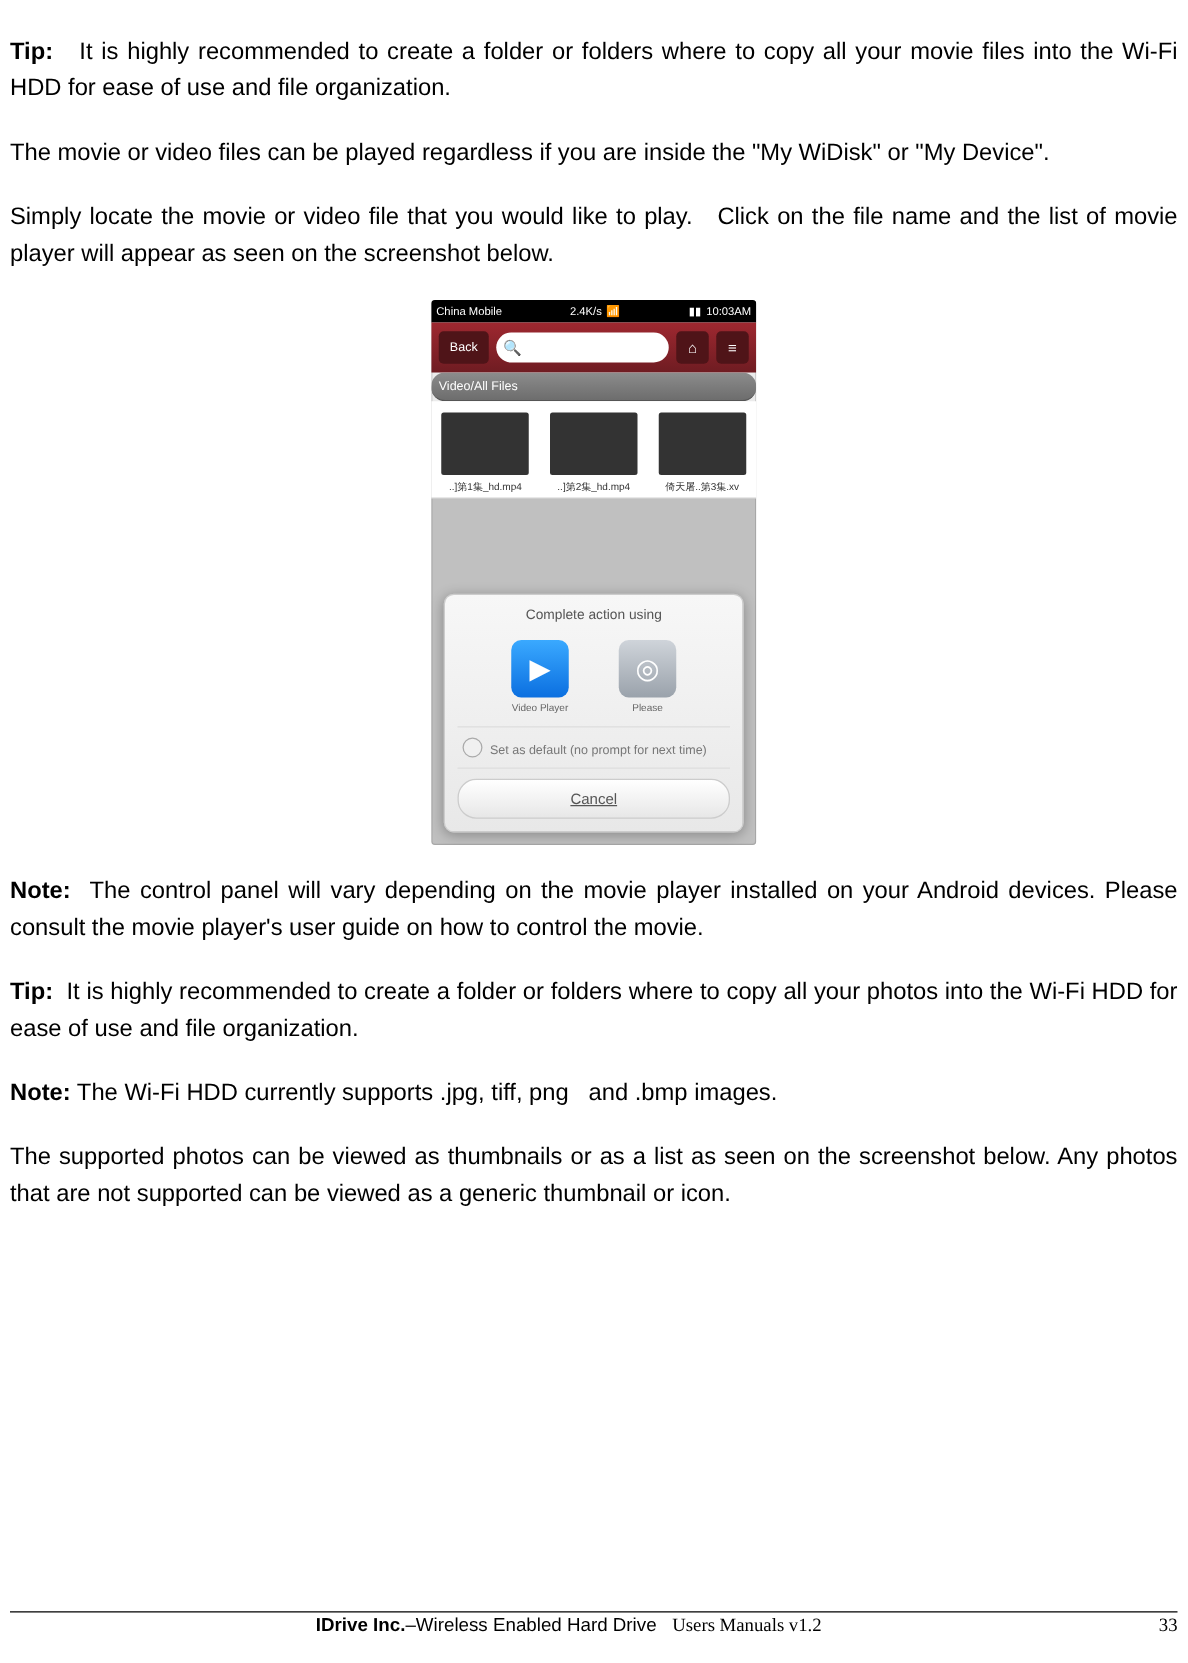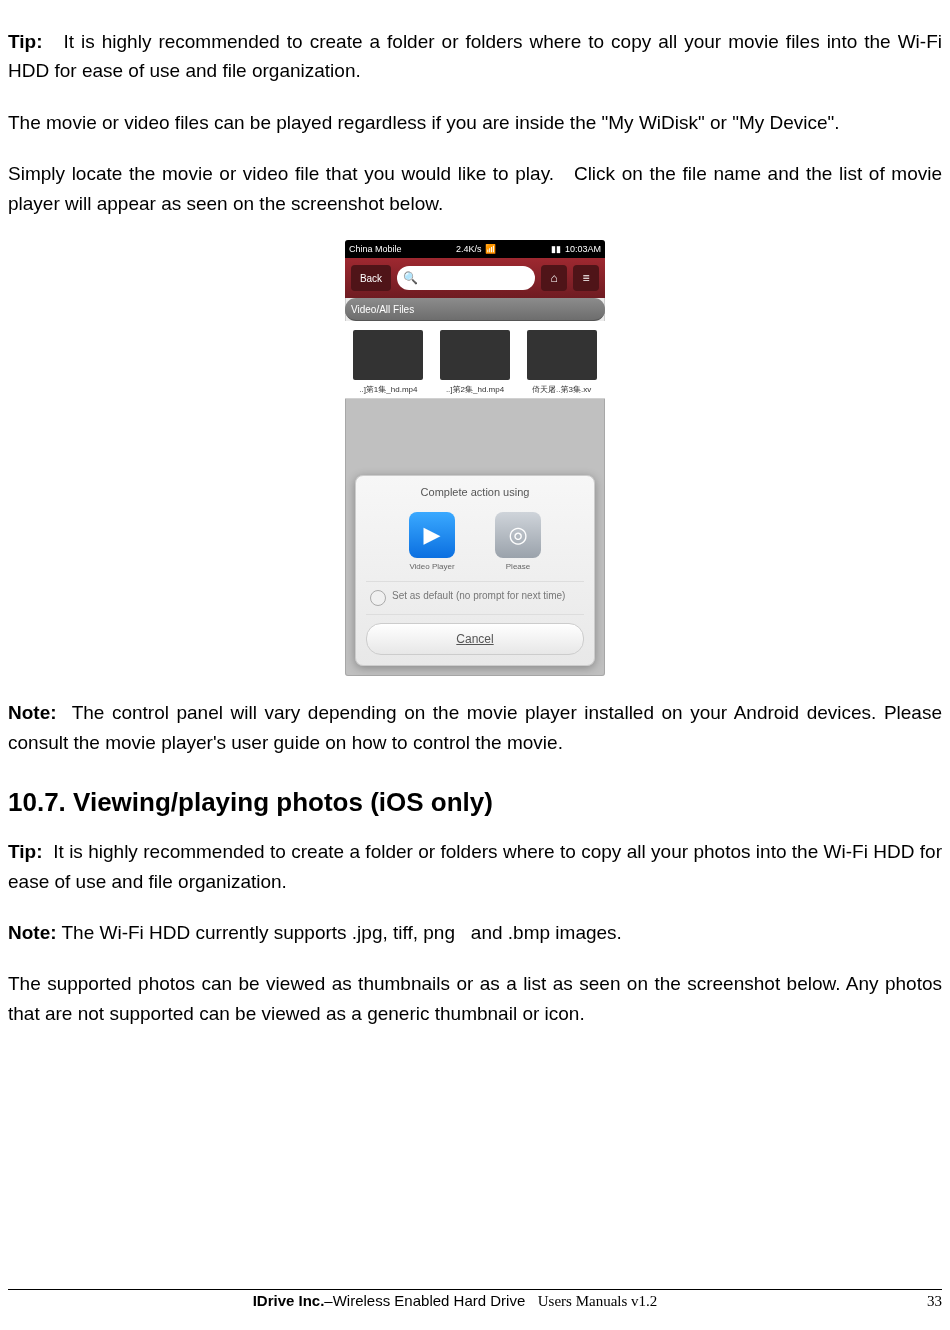--- a/index.html
+++ b/index.html
@@ -112,21 +112,21 @@
     border:1px solid #ccc;
     padding: 6px 10px 10px 10px;
   }
   .as-title { text-align:center; font-size:11px; color:#555; padding:4px 0 8px; }
   .as-icons { display:flex; justify-content:center; gap:40px; padding:6px 0 10px;}
   .as-icon { display:flex; flex-direction:column; align-items:center; gap:4px; font-size:8px; color:#666;}
   .as-icon .ic { width:46px; height:46px; border-radius:8px; display:flex; align-items:center; justify-content:center; color:#fff; font-size:22px;}
   .ic-play { background: linear-gradient(#3aa9ff,#0b6fe0);}
   .ic-qq   { background: linear-gradient(#cfd4da,#9aa2ab);}
   .as-check {
-    display:flex; align-items:flex-start; gap:6px; font-size:10px; color:#777;
+    display:flex; align-items:flex-end; gap:6px; font-size:10px; color:#777;
     border-top:1px solid #ddd; border-bottom:1px solid #ddd;
     padding:8px 4px; margin-bottom:8px;
   }
   .as-check .cb { width:14px; height:14px; border:1px solid #aaa; border-radius:50%; background:#f0f0f0;}
   .as-cancel {
     height:30px; border-radius:15px; background:linear-gradient(#fff,#e7e7e7);
     border:1px solid #ccc; display:flex; align-items:center; justify-content:center;
     font-size:12px; color:#555;text-decoration:underline;
   }
   .footer {
@@ -216,21 +216,20 @@
             <span>Cancel</span>
           </div>
       </div>
     </div>
   </div>
 
   <p class="para">
     <span class="bold">Note:</span>&nbsp;&nbsp;<span>The control panel will vary depending on the movie player installed on your Android devices. Please consult the movie player's user guide on how to control the movie.</span>
   </p>
 
-  <div class="section-heading">10.7. Viewing/playing photos (iOS only)</div>
 
   <p class="para">
     <span class="bold">Tip:</span>&nbsp;&nbsp;<span>It is highly recommended to create a folder or folders where to copy all your photos into the Wi-Fi HDD for ease of use and file organization.</span>
   </p>
 
   <p class="para">
     <span class="bold">Note:</span><span> The Wi-Fi HDD currently supports .jpg, tiff, png&nbsp;&nbsp; and .bmp images.</span>
   </p>
 
   <p class="para">The supported photos can be viewed as thumbnails or as a list as seen on the screenshot below. Any photos that are not supported can be viewed as a generic thumbnail or icon.</p>

